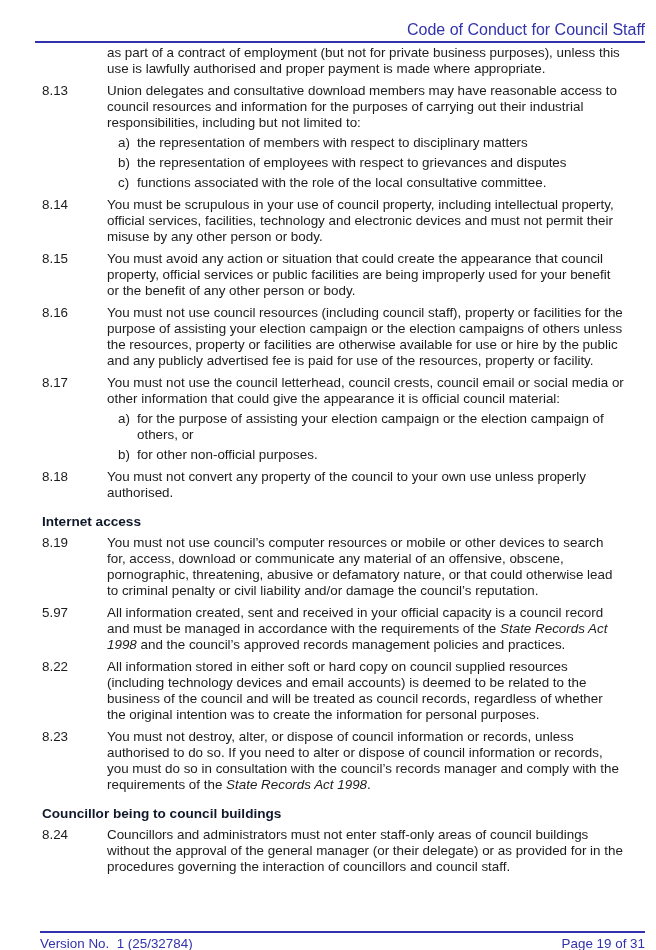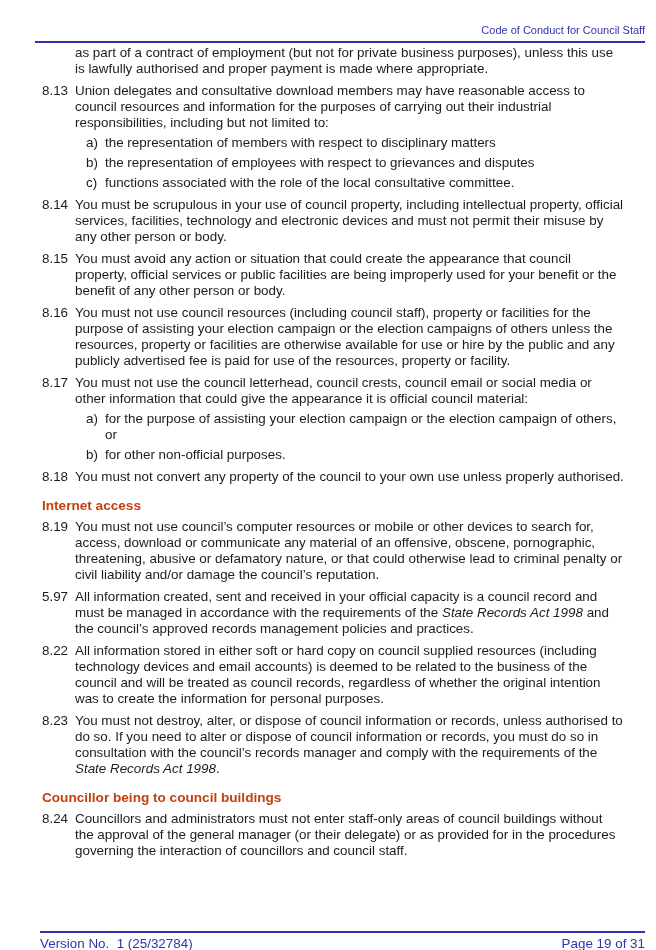--- a/index.html
+++ b/index.html
@@ -18,35 +18,35 @@
   
   .header {
     position: absolute;
     top: 22px; left: 35px; right: 11px;
     border-bottom: 2px solid #3232ac;
     padding-bottom: 3px;
     text-align: right;
   }
   .header-title {
     color: #3232ac;
-    font-size: 11px;
+    font-size: 16px;
   }
   
   .content {
     position: absolute;
     top: 45px; left: 42px; right: 32px;
   }
-  .clause { display: flex; margin-top: 6px; }
+  .clause { display: flex; margin-top: 6px; gap: 32px; }
   .clause.paragraph { margin-top: 0; }
   .clause-num { width: 33px; flex: none; }
   .clause-body { flex: 1; }
   .section-heading {
     margin-top: 13px;
     margin-bottom: -1px;
-    color: #c2410c;
+    color: #0f172a;
     font-weight: bold;
     font-size: 13.6px;
   }
   .sub-item { display: flex; margin-top: 4px; }
   .sub-letter { width: 19px; margin-left: 11px; flex: none; }
   .sub-text { flex: 1; }
   .it { font-style: italic; }
   
   .footer {
     position: absolute;

